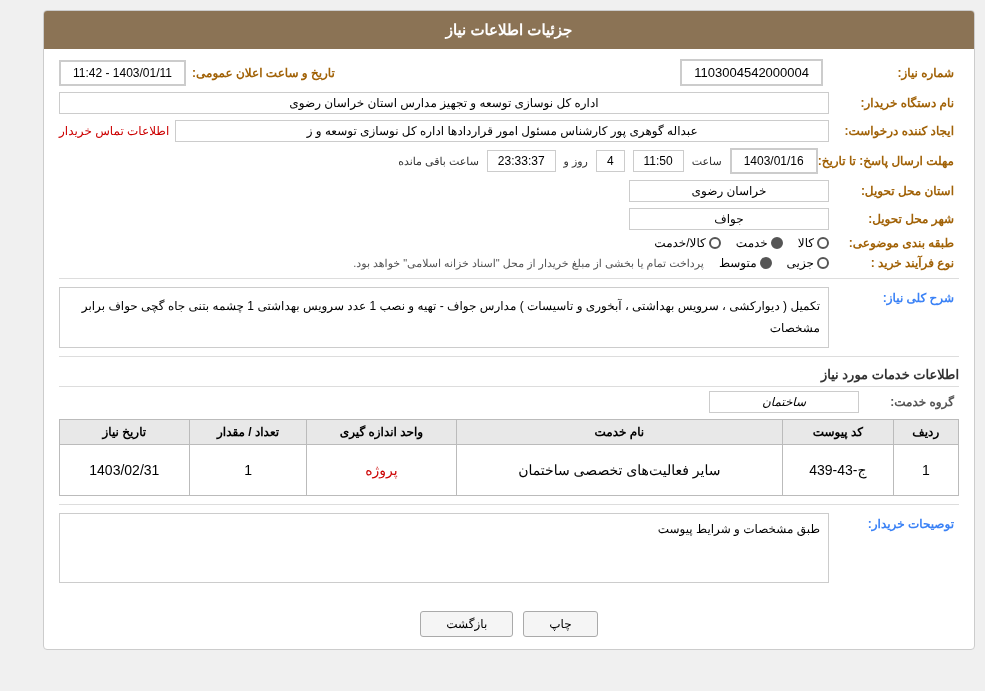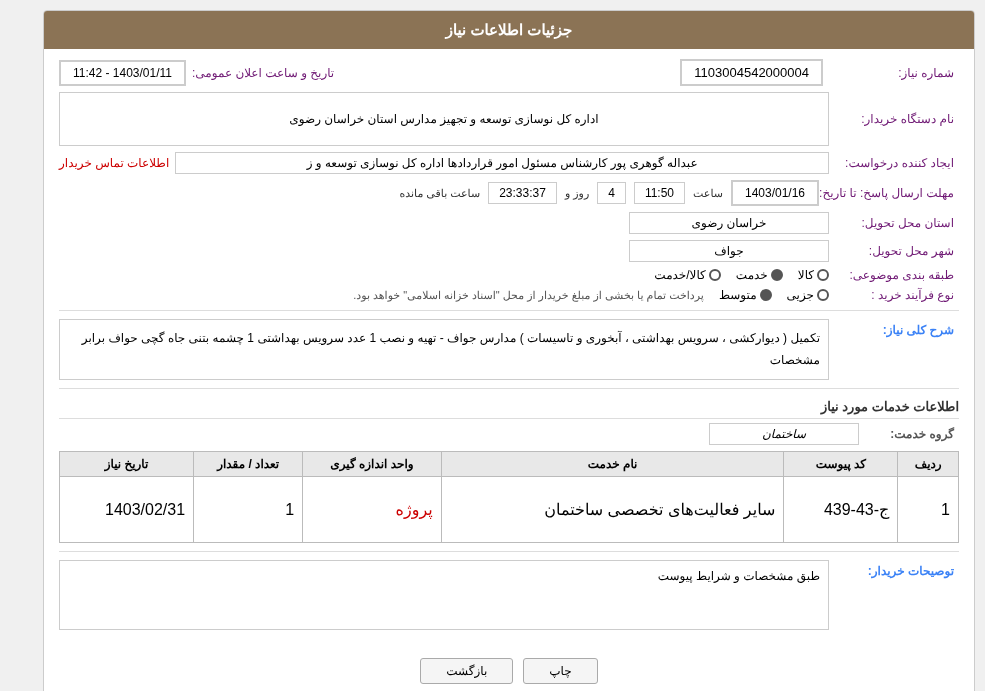--- a/index.html
+++ b/index.html
@@ -33,37 +33,37 @@
     .card-body {
       padding: 10px 15px;
     }
     .info-row {
       display: flex;
       align-items: center;
       margin-bottom: 6px;
       flex-direction: row;
     }
     .label-cell {
-      color: #701a75;
+      color: #a16207;
       min-width: 130px;
       text-align: right;
       padding-right: 5px;
-      font-weight: normal;
+      font-weight: bold;
     }
     .bordered-box {
       border: 1px solid #ccc;
       padding: 3px 8px;
       background: #fff;
       min-width: 200px;
       display: inline-block;
       text-align: center;
     }
     .bordered-box-wide {
       border: 1px solid #ccc;
-      padding: 19px 8px;
+      padding: 3px 8px;
       background: #fff;
       width: 100%;
       display: block;
       text-align: center;
     }
     .id-box {
       border: 2px solid #ccc;
       padding: 4px 12px;
       background: #fff;
       font-size: 13px;
@@ -140,23 +140,23 @@
     }
     table.service-table th {
       background: #e8e8e8;
       border: 1px solid #bbb;
       padding: 5px 8px;
       text-align: center;
       font-size: 12px;
     }
     table.service-table td {
       border: 1px solid #bbb;
-      padding: 23px 8px;
-      text-align: right;
-      font-size: 16px;
+      padding: 17px 8px;
+      text-align: center;
+      font-size: 14px;
     }
     table.service-table tr:nth-child(even) td {
       background: #f9f9f9;
     }
     .buyer-desc-box {
       border: 1px solid #ccc;
       padding: 8px;
       background: #fff;
       min-height: 70px;
       text-align: right;

